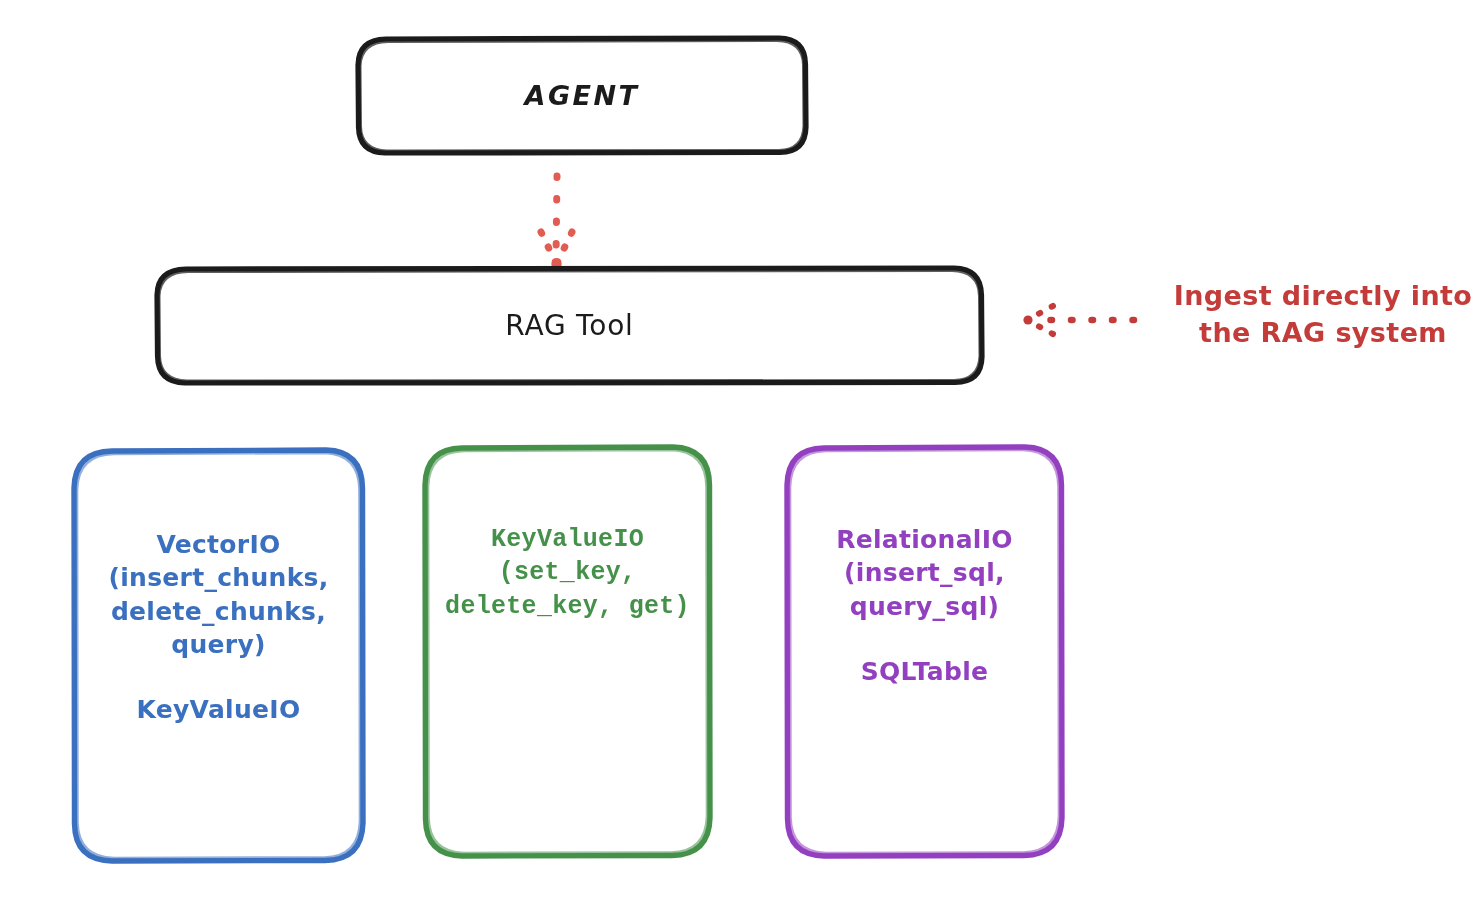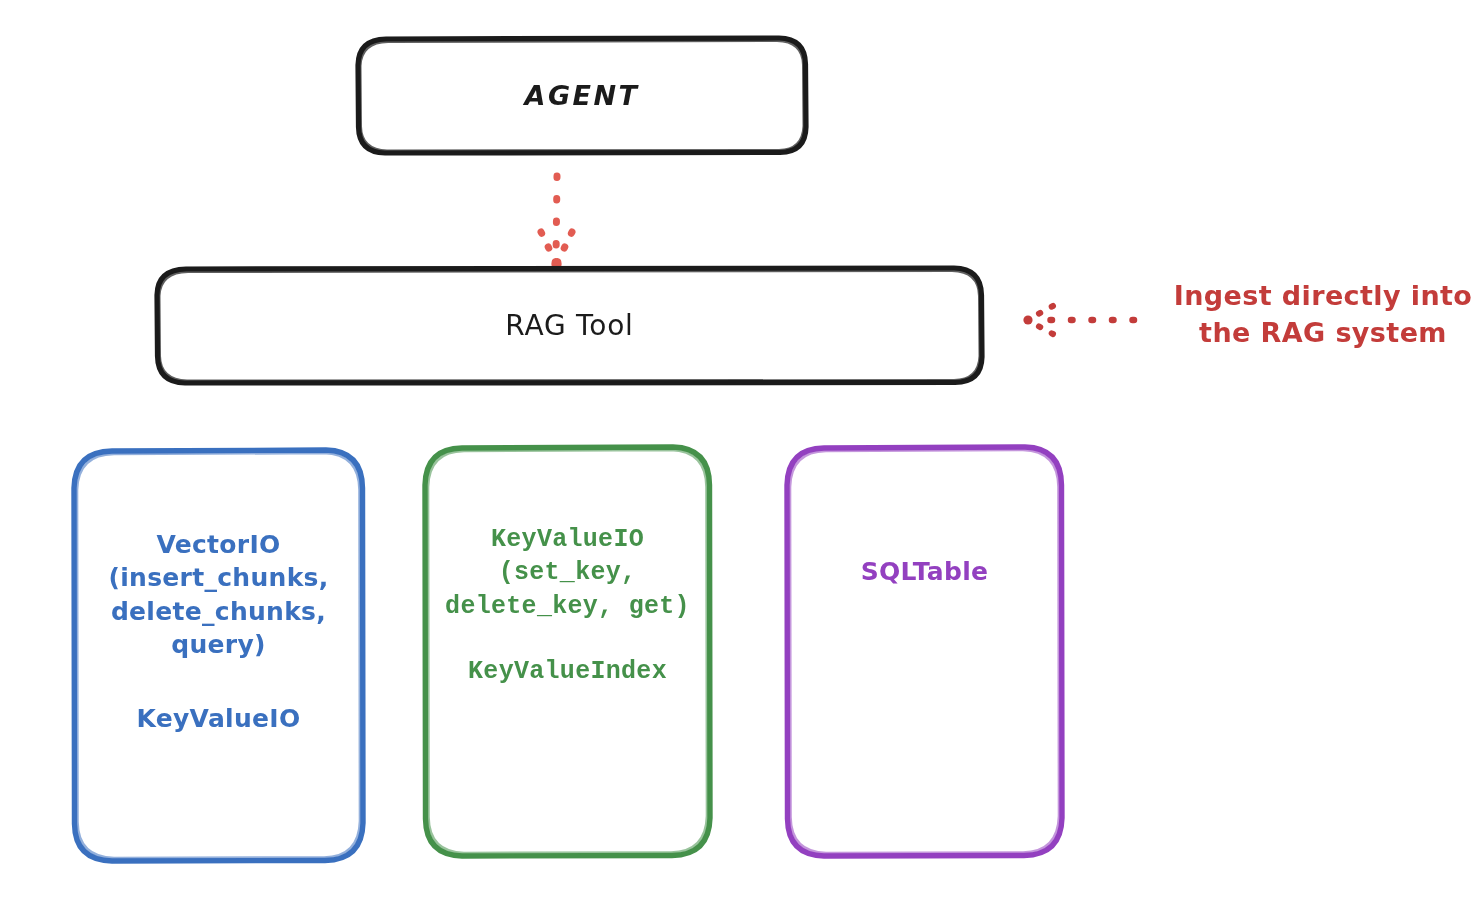--- a/index.html
+++ b/index.html
@@ -61,21 +61,21 @@
     font-size: 28px;
     font-weight: 400;
     letter-spacing: 0.8px;
     color: #1b1b1b;
     text-align: right;
   }
 
   
   #vectorio-node {
     left: 74px; top: 450px;
-    width: 289px; height: 412px; gap: 9px;
+    width: 289px; height: 412px;
   }
   #keyvalueio-node {
     left: 425px; top: 447px;
     width: 285px; height: 409px;
   }
   #relationalio-node {
     left: 787px; top: 447px;
     width: 275px; height: 409px;
   }
 
@@ -178,21 +178,23 @@
 (insert_chunks,
 delete_chunks,
 query)</div>
   <div class="card-sub">KeyValueIO</div>
 </div>
 
 <div class="node" id="keyvalueio-node">
   <div class="card-label">KeyValueIO
 (set_key,
 delete_key, get)</div>
-  <div class="card-sub">KeyValueIndex</div>
 </div>
 
 <div class="node" id="relationalio-node">
+  <div class="card-label">RelationalIO
+(insert_sql,
+query_sql)</div>
   <div class="card-sub">SQLTable</div>
 </div>
 
 <div id="ingest-annotation">Ingest directly into
 the RAG system</div>
 
 </body></html>

